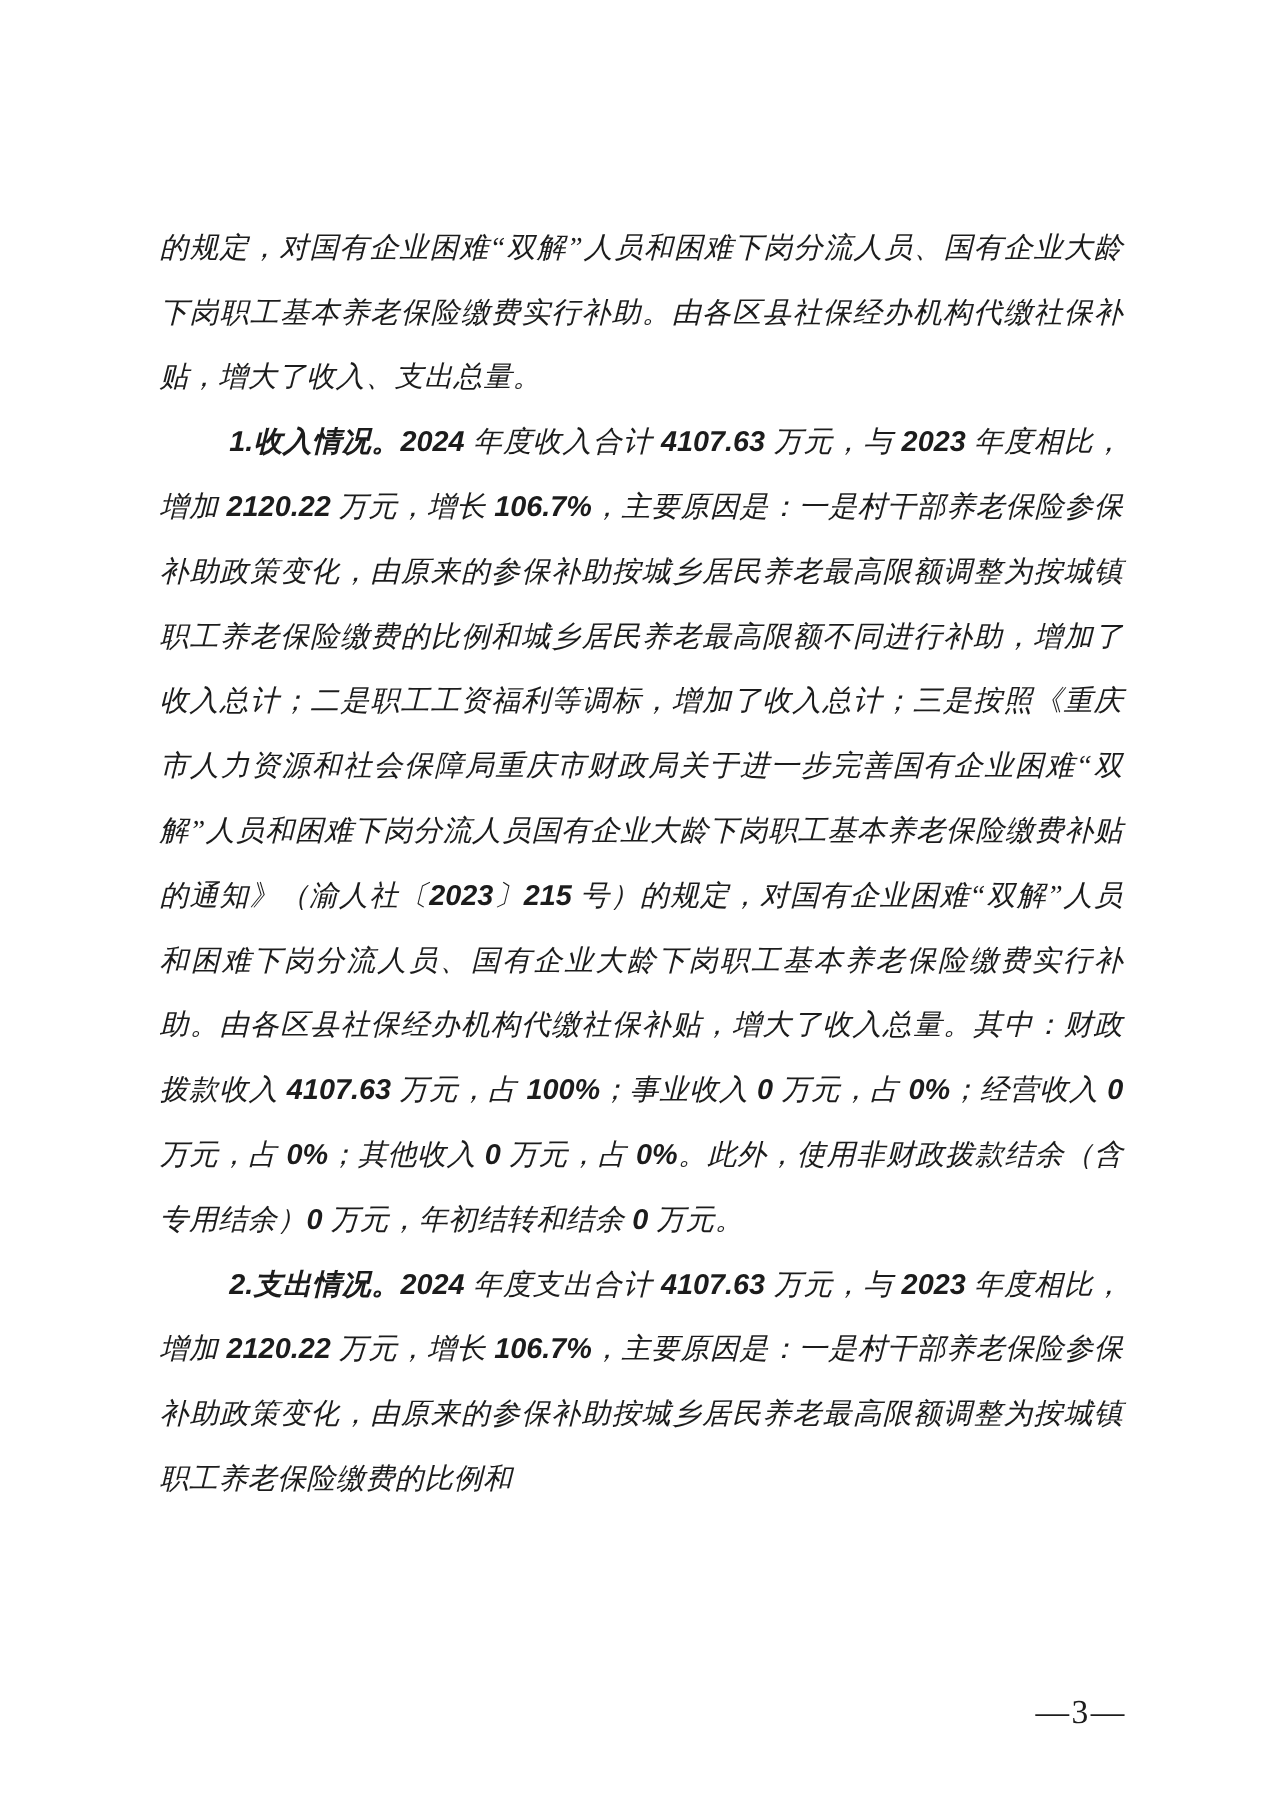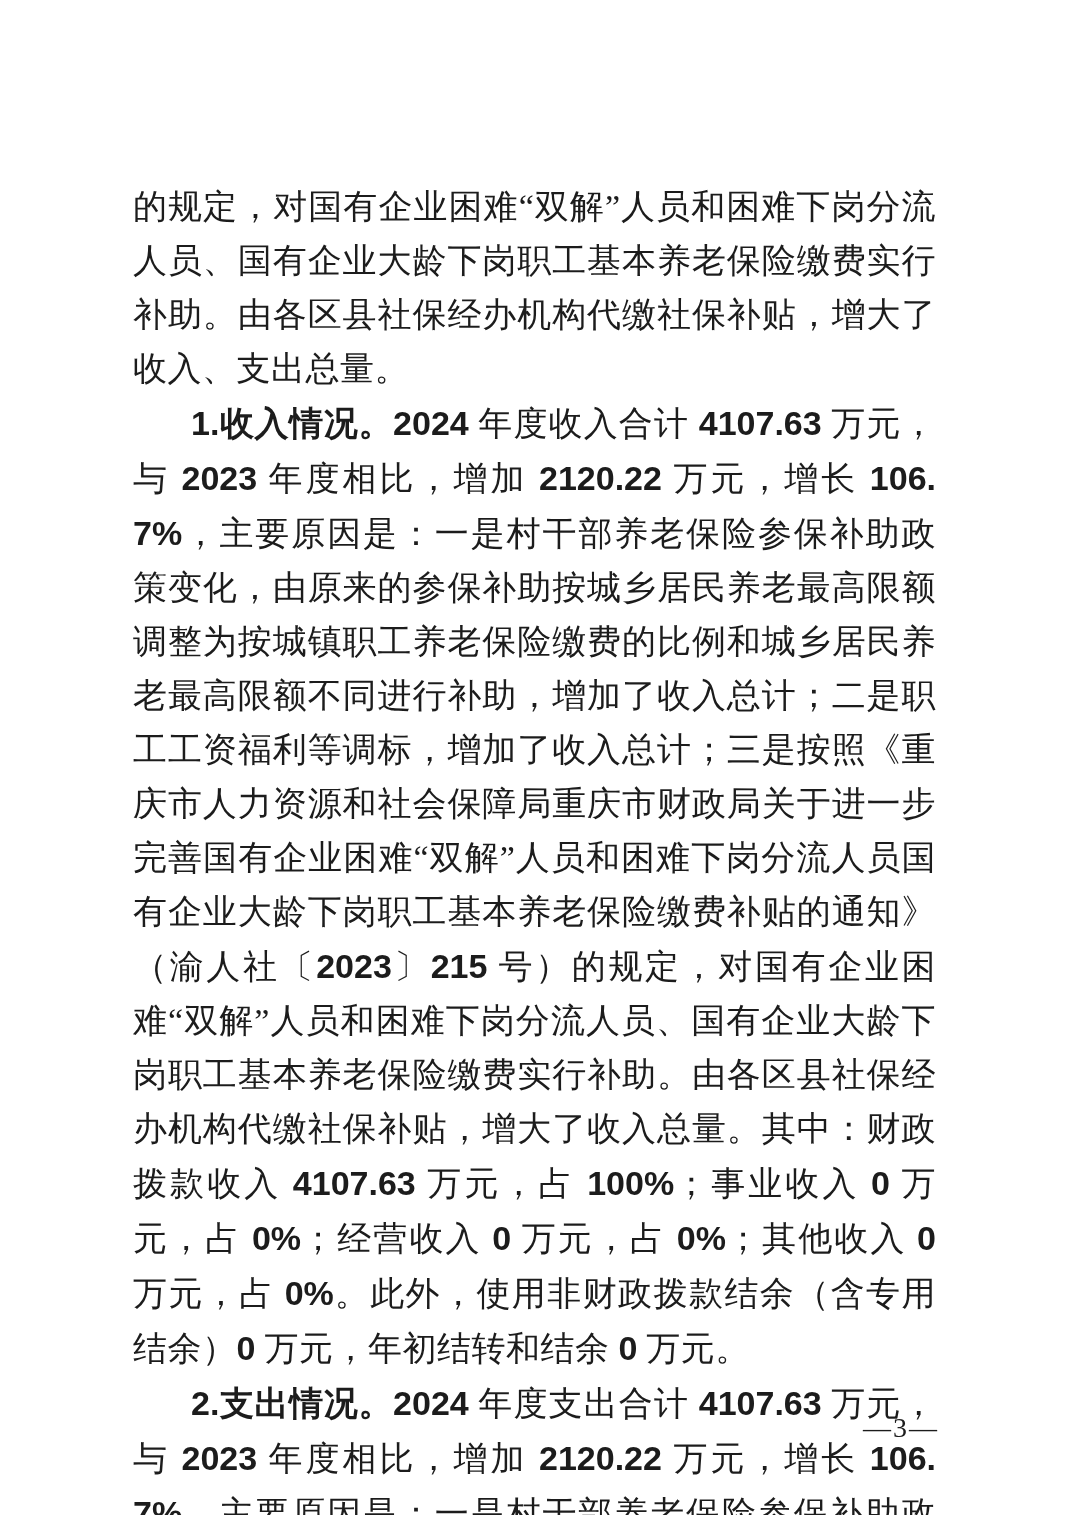--- a/index.html
+++ b/index.html
@@ -18,26 +18,27 @@
   .content {
     position: absolute;
     left: 133px;
     top: 180px;
     width: 803px;
   }
 
   .para {
     margin: 0;
     padding: 0;
-    font-size: 34px;
+    font-size: 24px;
     line-height: 54px;
     text-align: justify;
     text-justify: inter-character;
     word-break: break-all;
     letter-spacing: 0.5px;
+    font-style: italic;
   }
 
   .para.indent { text-indent: 58px; }
 
   
   .run-heading {
     font-family: "Liberation Sans", "DejaVu Sans", sans-serif;
     font-weight: 700;
     letter-spacing: 0;
   }

